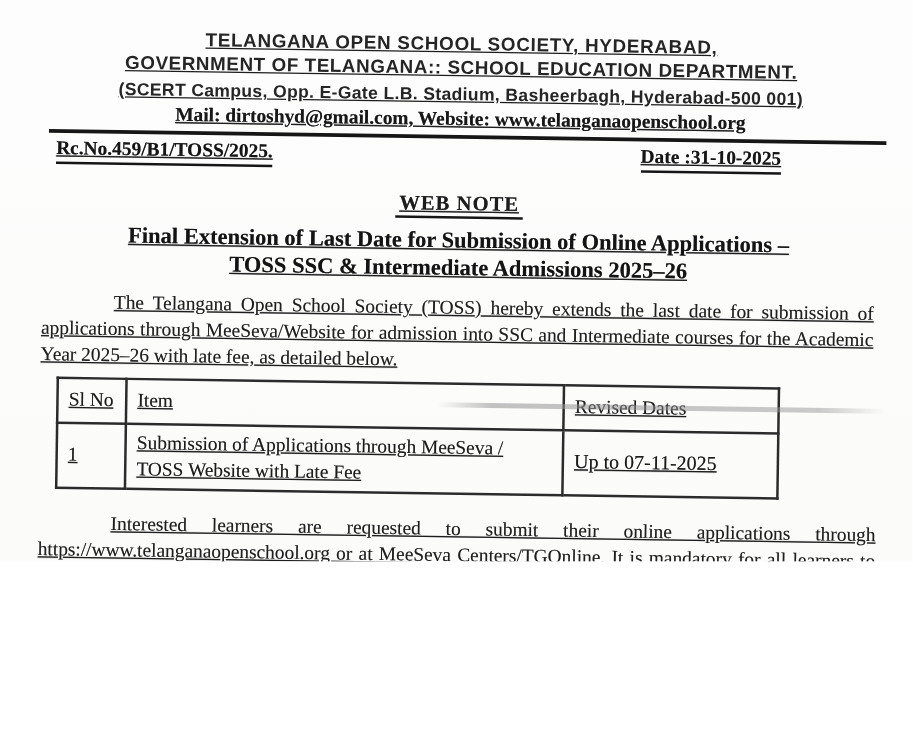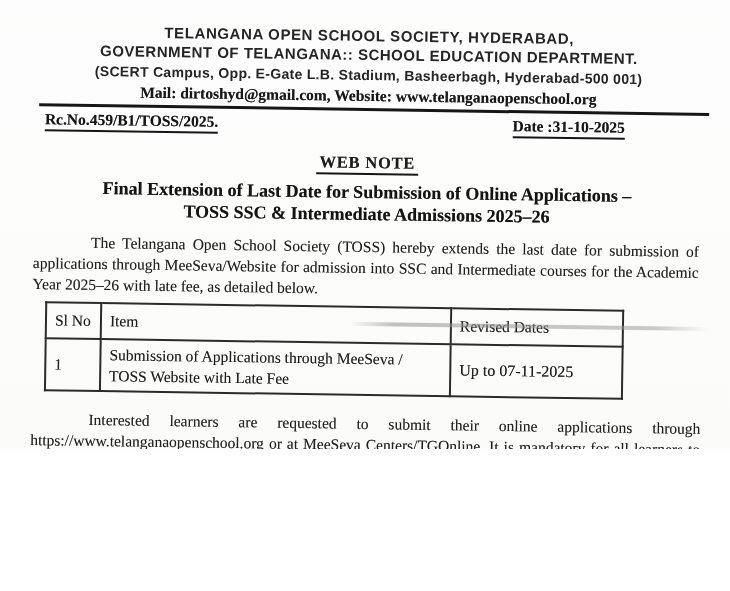--- a/index.html
+++ b/index.html
@@ -8,20 +8,21 @@
     background:#ffffff;
     font-family:"Liberation Serif","DejaVu Serif",serif;
     color:#1d1d1d;
     overflow:hidden;
   }
   .sheet{
     position:relative;
     width:730px;height:449px;
     background:linear-gradient(180deg,#fdfdfd 0%,#fcfcfb 55%,#fbfbfa 100%);
     overflow:hidden;
+    text-decoration:underline;
   }
   .content{
     position:relative;
     width:730px;height:591px;
     transform:rotate(0.85deg);
     transform-origin:50% 50%;
   }
   
   .hdr{
     text-align:center;

